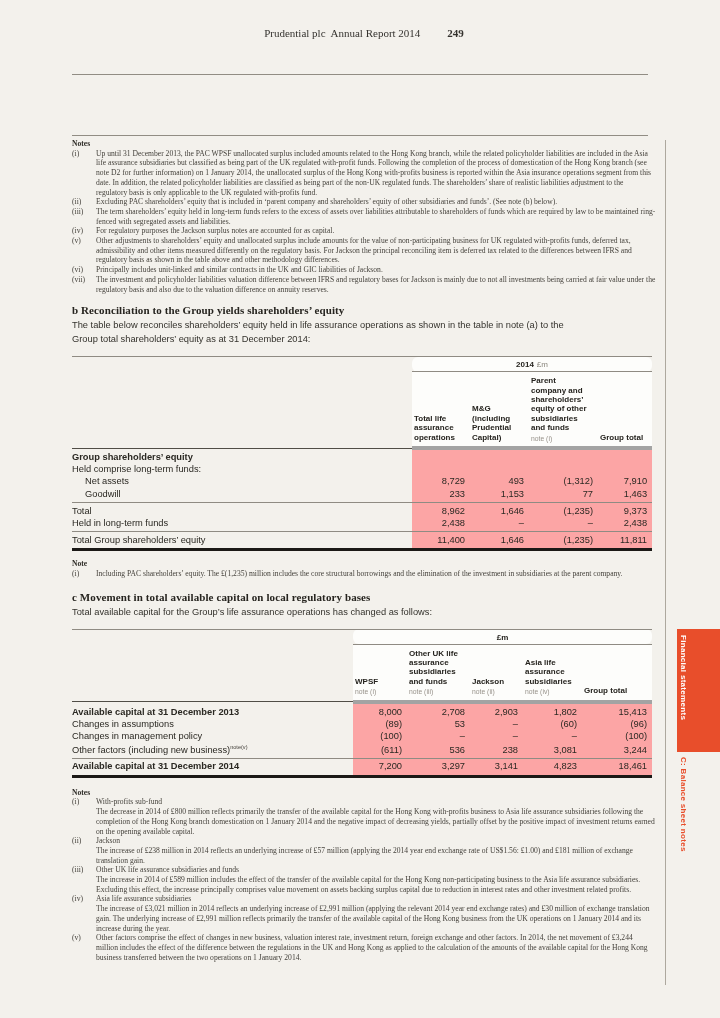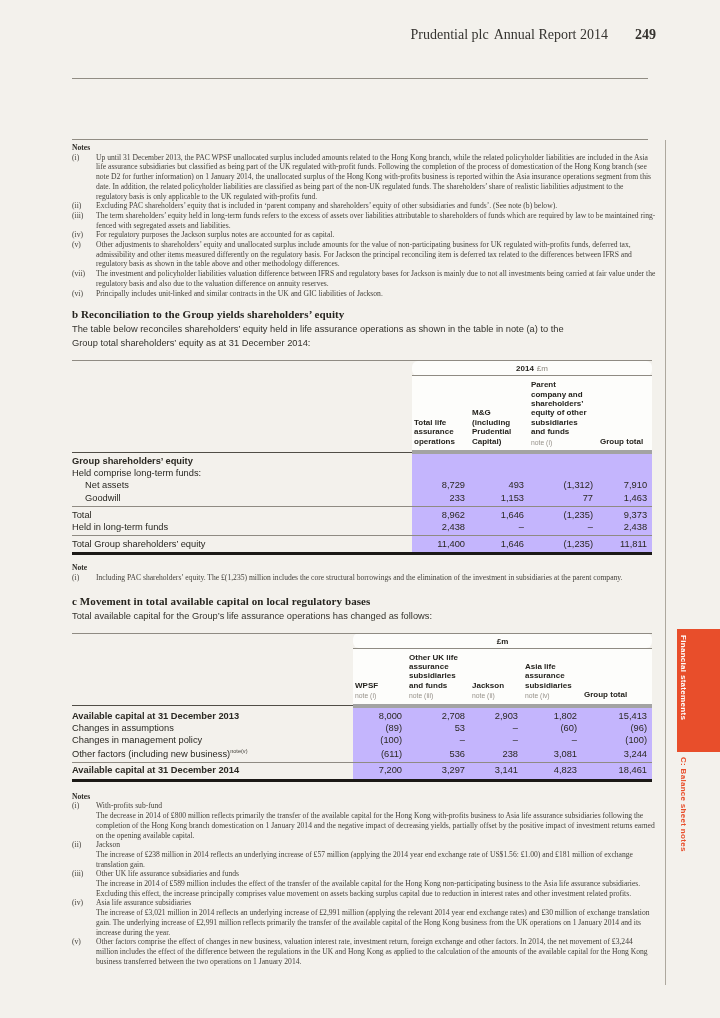--- a/index.html
+++ b/index.html
@@ -9,22 +9,22 @@
     width: 720px; height: 1018px;
     background: #f3f1ec;
     overflow: hidden;
     font-family: "Liberation Serif", serif;
     color: #3f3d38;
   }
   .content { padding-left: 72px; width: 656px; }
 
   
   .hdr {
-    display: flex; justify-content: flex-end; align-items: baseline;
-    padding-top: 27px; font-size: 14px; color: #35332f;
+    display: flex; justify-content: center; align-items: baseline;
+    padding-top: 27px; font-size: 11px; color: #35332f;
   }
   .hdr .t1 { margin-right: 5px; }
   .hdr .pnum { margin-left: 27px; font-weight: bold; }
   .rule { height: 1px; background: #918d84; border: 0; }
   .rule-top { margin-top: 35px; width: 576px; }
   .rule-notes { margin-top: 60px; width: 576px; }
 
   
   .fineprint { font-size: 7.6px; line-height: 9.7px; color: #45423c; }
   .fp-head { font-weight: bold; color: #2e2c27; margin: 3px 0 0; }
@@ -59,21 +59,21 @@
   .year-cell .unit { color: #8a867d; margin-left: 3px; }
   tr.colhead th {
     background: #fdfdfb; text-align: left; vertical-align: bottom;
     font-size: 8px; font-weight: bold; line-height: 9.4px;
     padding: 4px 5px 3px 2px; color: #26241f;
     border-bottom: 4px solid #a3a3a3;
   }
   tr.colhead td.lblcol { border-bottom: 1px solid #504d46; }
   .col-note { display: block; font-weight: normal; font-size: 6.8px; color: #97928a; padding-top: 1px; }
   td.lbl { padding: 1.2px 0 1.2px 0; }
-  td.num { background: #c4b5fd; text-align: right; padding: 1.2px 5px 1.2px 0; }
+  td.num { background: #fca5a5; text-align: right; padding: 1.2px 5px 1.2px 0; }
   td.ind { padding-left: 13px; }
   .bold { font-weight: bold; }
   tr.rule-under td { border-bottom: 1px solid #8f8b83; }
   tr.pad-under td { padding-bottom: 3px; }
   tr.pad-over td { padding-top: 3px; }
   tr.total-thick td { border-bottom: 3px solid #1b1916; padding-bottom: 3.5px; padding-top: 2.5px; }
   sup.lblsup { font-size: 5.6px; vertical-align: super; color: #45423c; }
 
   
   .vline { position: absolute; left: 665px; top: 140px; width: 1px; height: 845px; background: #ada89e; }
@@ -125,26 +125,26 @@
       </div>
       <div class="fp-item">
         <span class="fp-label">(iv)</span>
         <span class="fp-text">For regulatory purposes the Jackson surplus notes are accounted for as capital.</span>
       </div>
       <div class="fp-item">
         <span class="fp-label">(v)</span>
         <span class="fp-text">Other adjustments to shareholders’ equity and unallocated surplus include amounts for the value of non-participating business for UK regulated with-profits funds, deferred tax, admissibility and other items measured differently on the regulatory basis. For Jackson the principal reconciling item is deferred tax related to the differences between IFRS and regulatory basis as shown in the table above and other methodology differences.</span>
       </div>
       <div class="fp-item">
+        <span class="fp-label">(vi)</span>
+        <span class="fp-text">Principally includes unit-linked and similar contracts in the UK and GIC liabilities of Jackson.</span>
+      </div>
+      <div class="fp-item">
         <span class="fp-label">(vii)</span>
         <span class="fp-text">The investment and policyholder liabilities valuation difference between IFRS and regulatory bases for Jackson is mainly due to not all investments being carried at fair value under the regulatory basis and also due to the valuation difference on annuity reserves.</span>
-      </div>
-      <div class="fp-item">
-        <span class="fp-label">(vi)</span>
-        <span class="fp-text">Principally includes unit-linked and similar contracts in the UK and GIC liabilities of Jackson.</span>
       </div>
     </div>
 
     <div class="sec-head mt10">b  Reconciliation to the Group yields shareholders’ equity</div>
     <div class="sec-intro">The table below reconciles shareholders’ equity held in life assurance operations as shown in the table in note (a) to the Group total shareholders’ equity as at 31 December 2014:</div>
 
     <table class="fin mt10">
       <colgroup>
         <col style="width:340px">
           <col style="width:58px">

